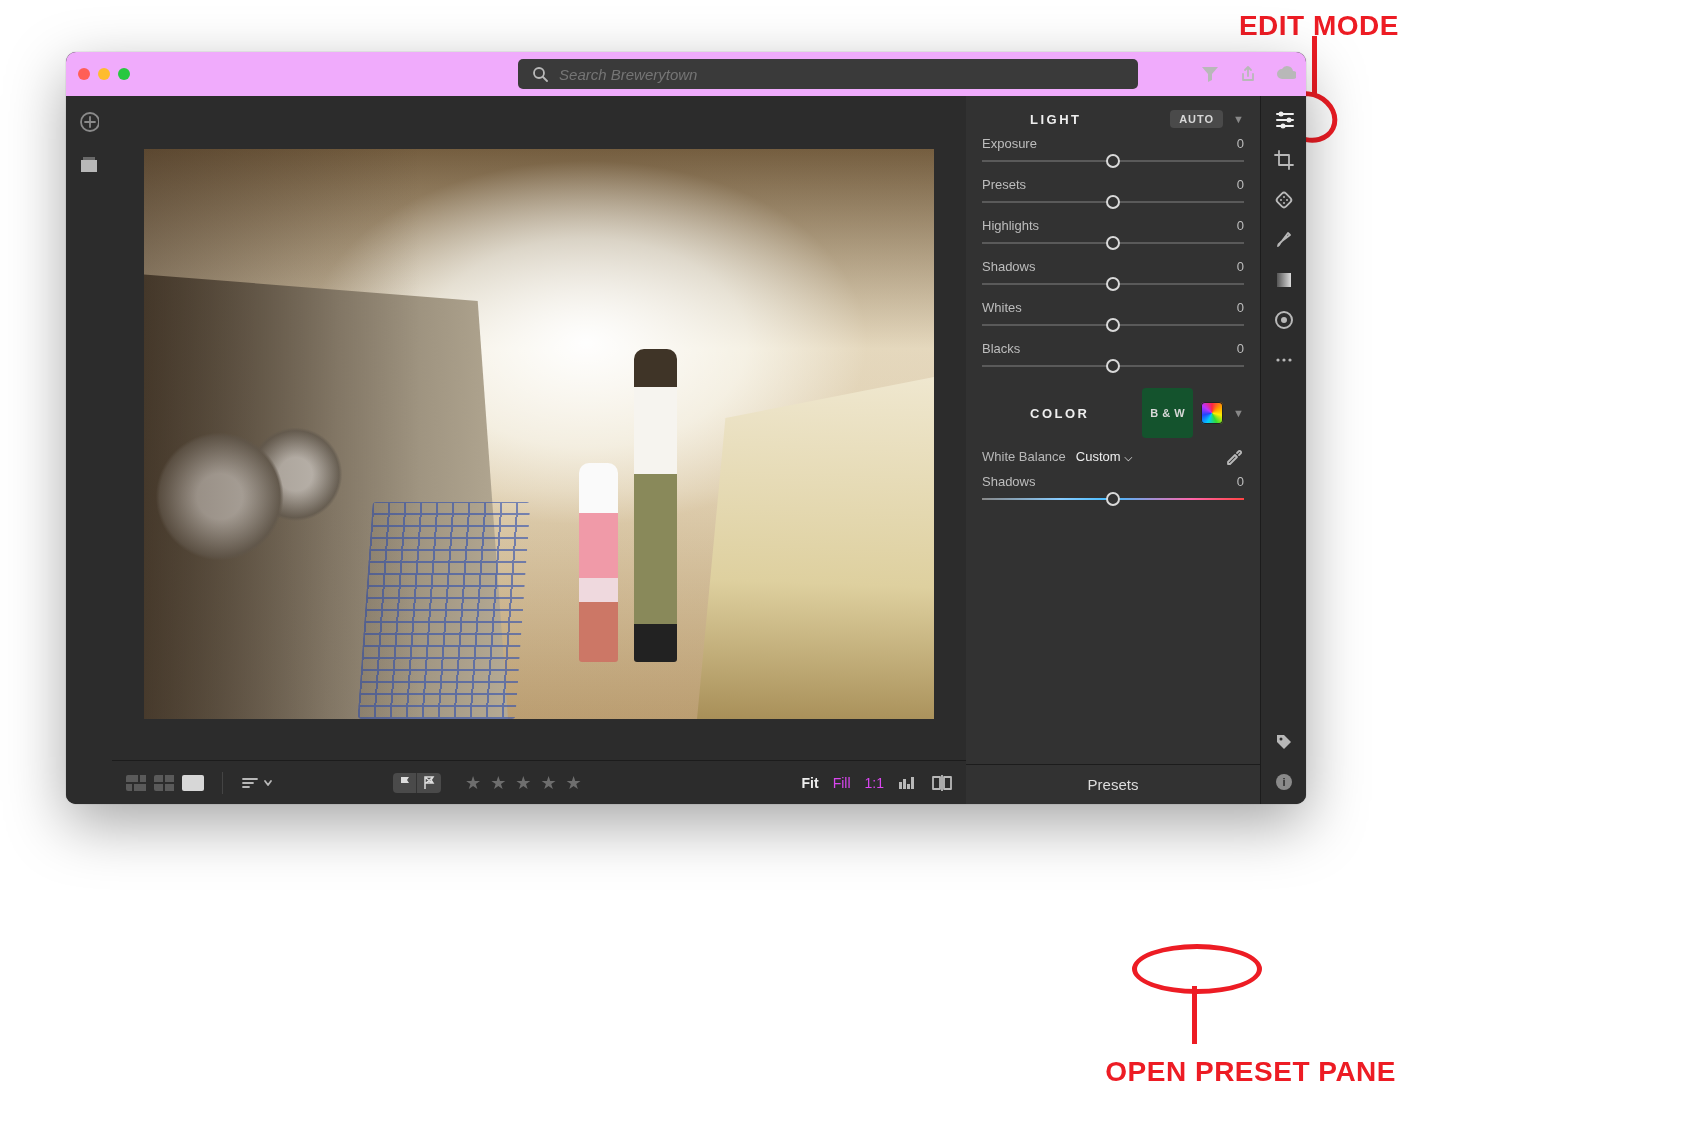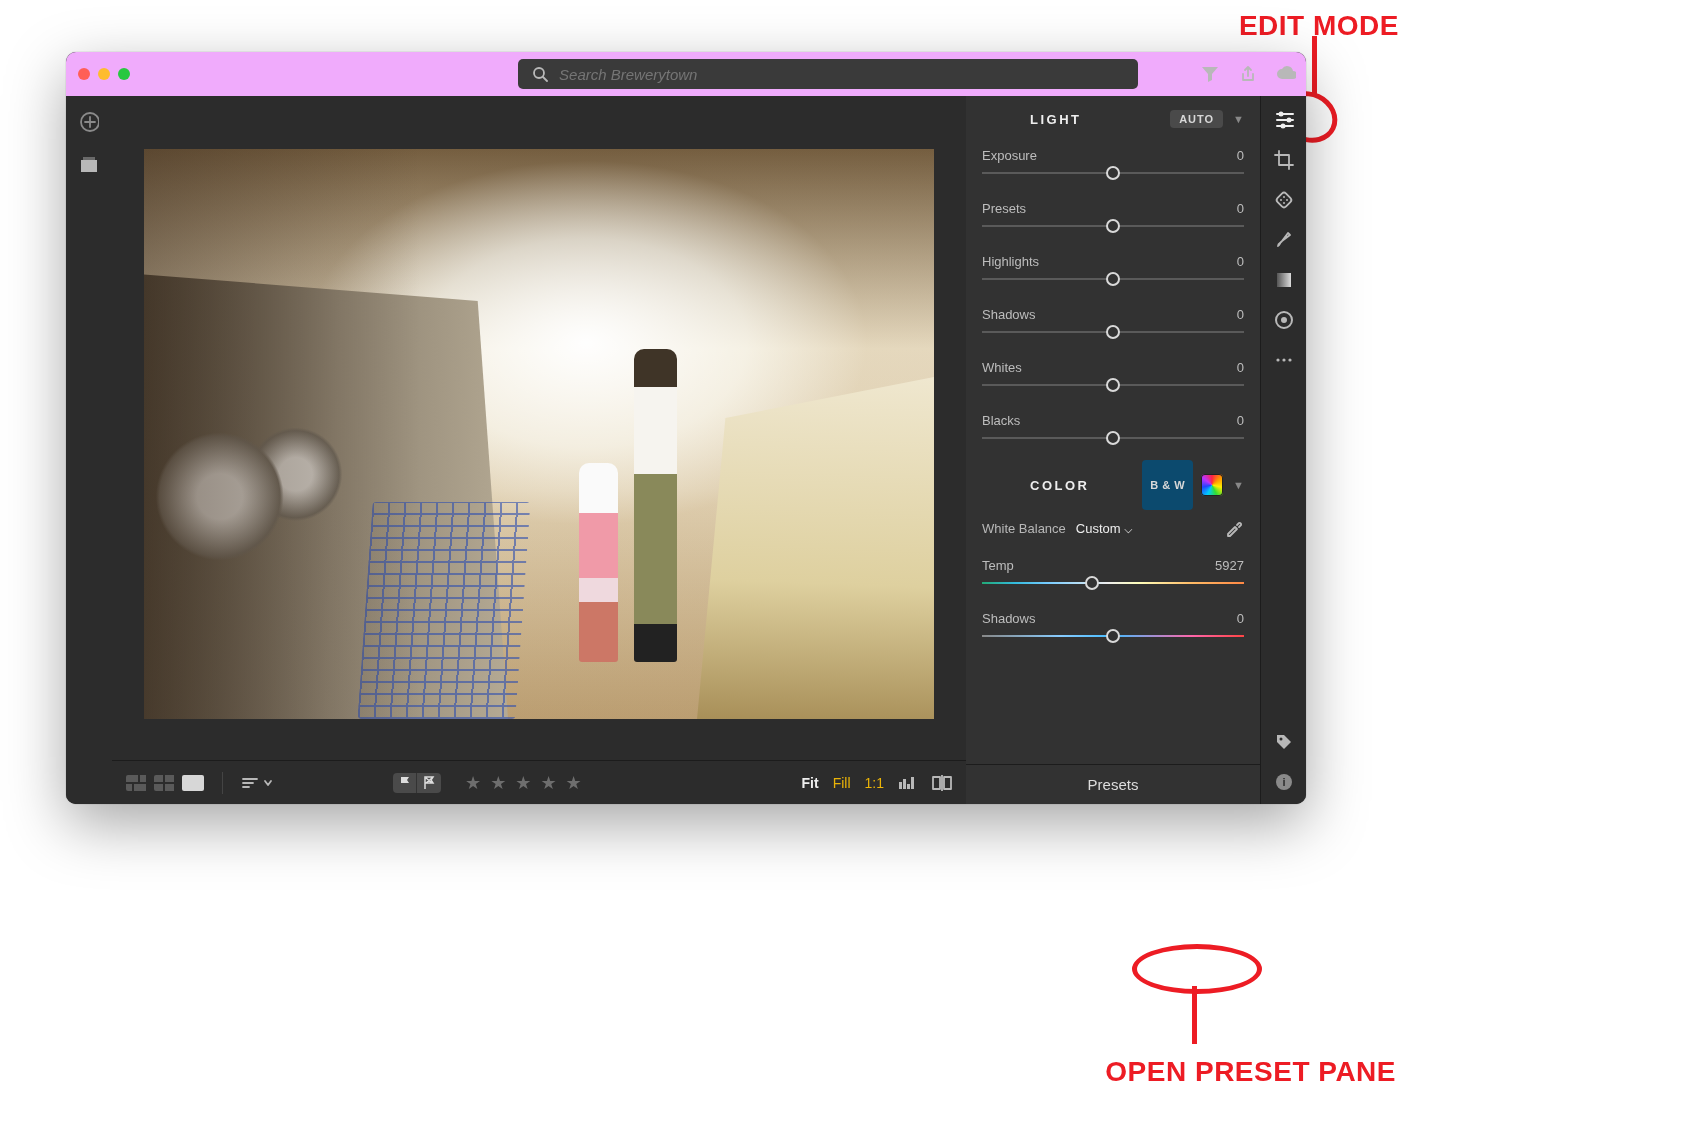--- a/index.html
+++ b/index.html
@@ -104,40 +104,40 @@
   .viewbtn.single{ background:#d7d7d7; }
   .vdiv { width:1px; height:22px; background:#444; margin:0 8px; }
   .sorticon{ display:flex; align-items:center; gap:4px; color:#aaa; }
   .flagbox{ display:flex; gap:0; margin-left:110px;}
   .flagbtn{ width:24px; height:20px; background:#4a4a4a; display:flex; align-items:center; justify-content:center; }
   .flagbtn:first-child{ border-radius:4px 0 0 4px; border-right:1px solid #333;}
   .flagbtn:last-child{ border-radius:0 4px 4px 0;}
   .stars{ margin-left:14px; display:flex; gap:2px; font-size:18px; color:#6e6e6e; letter-spacing:2px;}
   .zoomgrp{ margin-left:auto; display:flex; align-items:center; gap:14px; font-size:14px;}
   .zoomgrp .fit{ color:#eee; font-weight:700;}
-  .zoomgrp .dim{ color:#eab308;}
+  .zoomgrp .dim{ color:#d946ef;}
 
   
   .editpanel { width: 294px; background: #323232; overflow-y: hidden; display:flex; flex-direction:column; }
   .edit-scroll{ flex:1; overflow:hidden; padding: 0 16px; position:relative; }
   .section-head{ display:flex; align-items:center; margin: 14px 0 6px 0; }
   .section-head .title{ font-size:13px; font-weight:700; letter-spacing:2.5px; color:#eee;padding-left:48px; }
   .autobtn{ margin-left:auto; background:#4a4a4a; border-radius:4px; padding:3px 9px; font-size:11px; font-weight:700; letter-spacing:1px; color:#d8d8d8;}
   .chev{ margin-left:10px; color:#888; font-size:11px;}
 
-  .slider-row{ display:flex; flex-direction:column; margin: 20px 0 0 0; justify-content: center;}
+  .slider-row{ display:flex; flex-direction:column; margin: 8px 0 0 0; justify-content: center;}
   .slider-row .labels{ display:flex; justify-content:space-between; font-size:13px; color:#bdbdbd;}
   .track{ position:relative; height:16px; margin-top:2px;}
   .rail{ position:absolute; left:0; right:0; top:7px; height:2px; background:#5a5a5a;}
   .rail.temp{ background: linear-gradient(90deg,#2a7, #3bd, #7cf 25%, #eee 48%, #ffb 60%, #fb6 80%, #f84);}
   .rail.tint{ background: linear-gradient(90deg,#2c9a2c, #bbb 50%, #c04bc0);}
   .rail.vib{ background: linear-gradient(90deg,#888 0%, #8cf 30%, #4bf 50%, #f6a 80%, #f44 100%);}
   .thumb{ position:absolute; top:1px; width:14px; height:14px; border:2px solid #d9d9d9; border-radius:50%; background:#323232; transform:translateX(-50%);}
 
-  .bwbtn{ margin-left:auto; background:#0c4a6e; border-radius:4px; padding:19px 8px; font-size:11px; font-weight:700; letter-spacing:0.5px; color:#d8d8d8;}
+  .bwbtn{ margin-left:auto; background:#14532d; border-radius:4px; padding:19px 8px; font-size:11px; font-weight:700; letter-spacing:0.5px; color:#d8d8d8;}
   .mixer{ width:22px; height:22px; border-radius:4px; margin-left:8px;
      background: conic-gradient(#f24,#f90,#fe0,#3d3,#0cf,#24f,#b3f,#f24); box-shadow: 0 0 0 1px #222 inset;}
 
   .wb-row{ display:flex; align-items:center; gap:10px; font-size:13px; margin:8px 0 2px 0;}
   .eyedrop{ margin-left:auto; }
 
   .presets-bar{ height:40px; border-top:1px solid #1c1c1c; display:flex; align-items:center; justify-content:center; font-size:15px; color:#ddd; font-weight:500;}
 
   
   .toolstrip{ width:46px; background:#2c2c2c; border-left:1px solid #1c1c1c; padding-top:14px; display:flex; flex-direction:column; align-items:center; gap:20px; position:relative;}
@@ -364,30 +364,20 @@
           <span class="ico eyedrop">
             <svg width="18" height="18">
                 <path class="ic" d="M3 15l7-7 2 2-7 7H3v-2z M12 6l2-2a1.5 1.5 0 012 2l-2 2"></path>
               </svg>
           </span>
         </div>
 
         <div id="color-sliders">
             <div class="slider-row">
               <div class="labels">
-                <span>Temp</span>
-                <span>5927</span>
-              </div>
-              <div class="track">
-                <div class="rail temp"></div>
-                <div class="thumb" style="left:42%"></div>
-              </div>
-            </div>
-            <div class="slider-row">
-              <div class="labels">
                 <span>Shadows</span>
                 <span>0</span>
               </div>
               <div class="track">
                 <div class="rail vib"></div>
                 <div class="thumb" style="left:50%"></div>
               </div>
             </div>
           </div>
 

